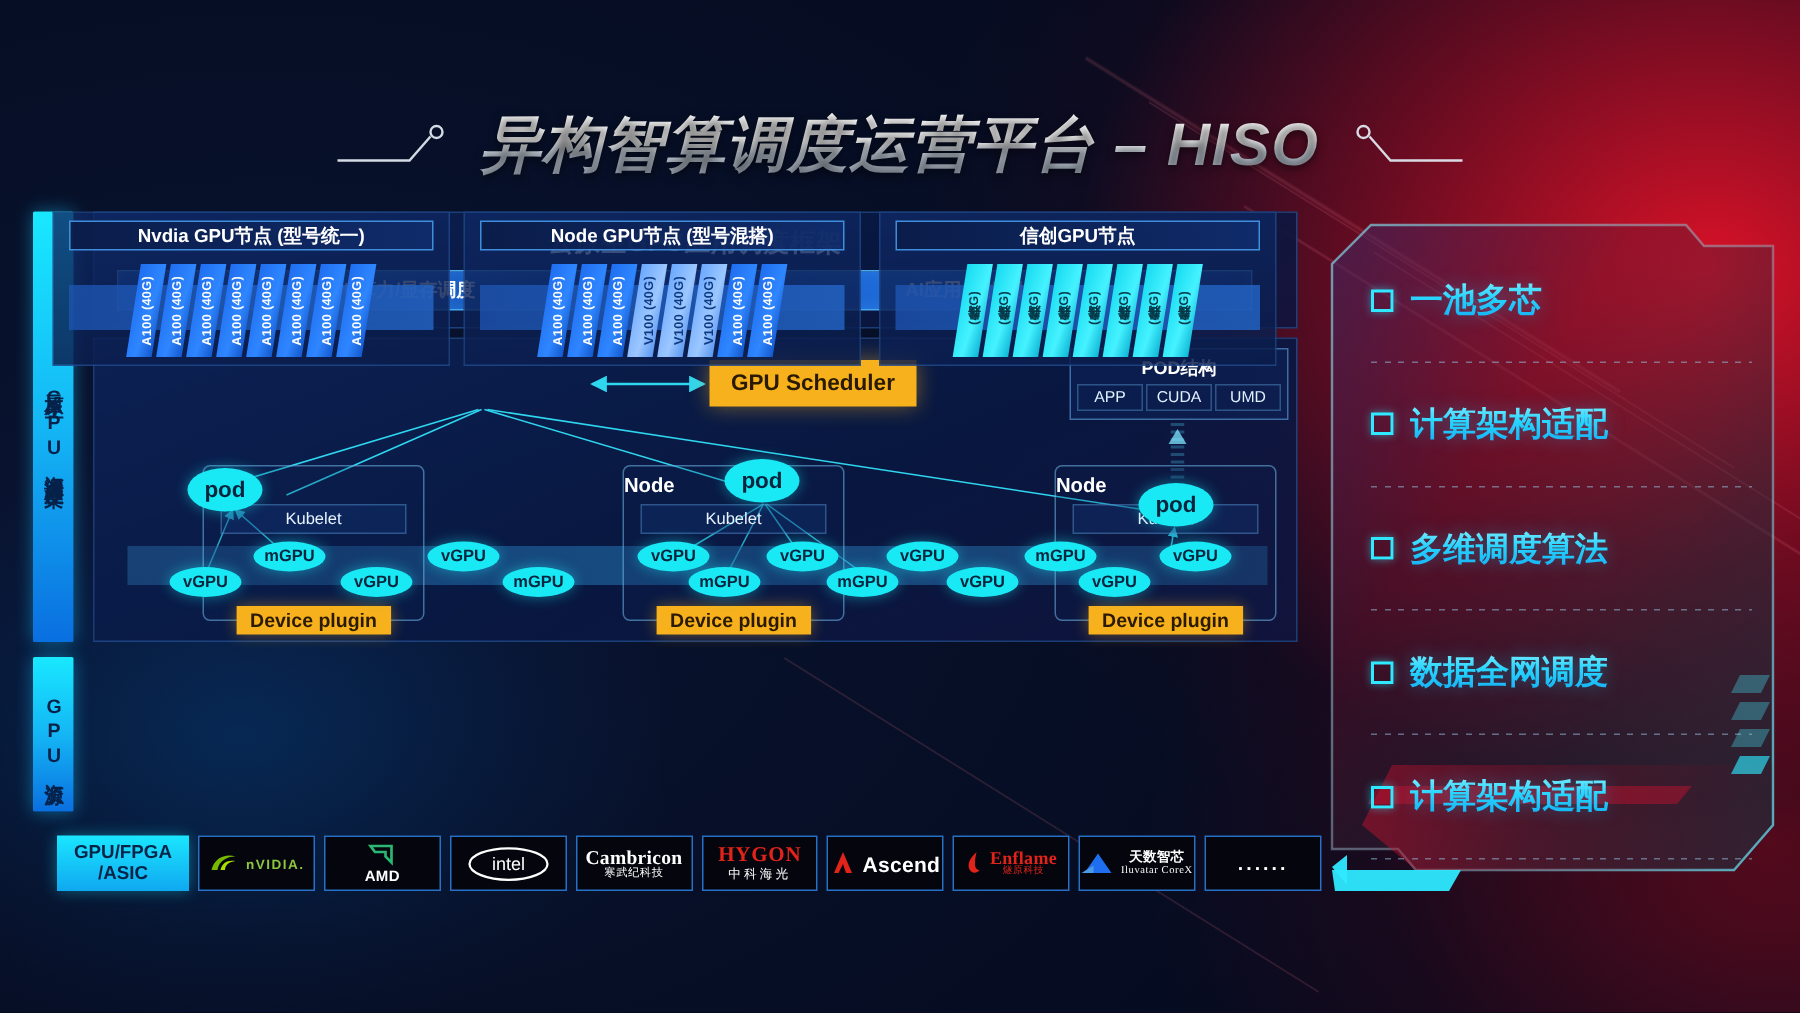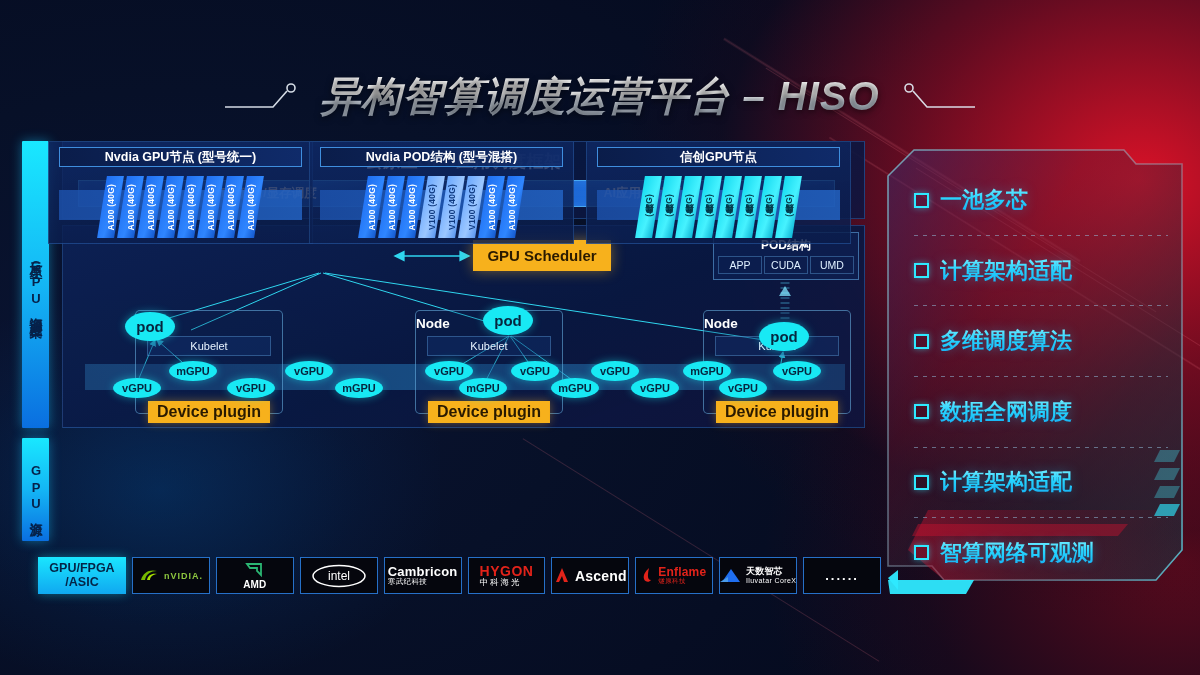--- a/index.html
+++ b/index.html
@@ -135,21 +135,21 @@
   .kubelet-bar {
     margin: 5px 11px 0; height: 20px;
     border: 1px solid rgba(110,180,240,0.35);
     background: rgba(20,54,120,0.35);
     color: #e7f3ff; font-size: 11px;
     display: flex; align-items: center; justify-content: center;
   }
   .device-plugin {
     position: absolute; left: 50%; transform: translateX(-50%); bottom: -10px;
     background: #f7b11c; color: #2a1a00;
-    font-size: 16px; font-weight: bold;
+    font-size: 13px; font-weight: bold;
     padding: 2px 9px; white-space: nowrap;
     box-shadow: 0 0 10px rgba(247,177,28,0.4);
   }
   .gpu-strip {
     position: absolute; left: 22px; width: 760px; height: 26px;
     background: linear-gradient(90deg, rgba(40,110,170,0.45), rgba(35,120,185,0.55), rgba(40,110,170,0.45));
   }
   #gpu-strip-a { top: 138px; }
 
   .pod-ellipse, .gpu-ellipse {
@@ -208,21 +208,21 @@
     display: flex; flex-direction: column; align-items: center; justify-content: center;
     text-align: center;
     box-shadow: 0 0 10px rgba(26,230,255,0.4);
   }
   .vendor-cell {
     flex: 1; background: #05060d;
     border: 1px solid #2670c8;
     display: flex; align-items: center; justify-content: center;
     overflow: hidden;
   }
-  .vendor-label { display: flex; flex-direction: column; align-items: flex-start; line-height: 1.05; }
+  .vendor-label { display: flex; flex-direction: column; align-items: center; line-height: 1.05; font-family: Liberation Serif, serif; }
   .vl-main { font-size: 13px; font-weight: bold; letter-spacing: .2px; white-space: nowrap; }
   .vl-sub  { font-size: 7.5px; letter-spacing: .4px; white-space: nowrap; }
   .logo-flex { display: flex; align-items: center; gap: 4px; }
 
   
   #feature-panel {
     position: absolute; left: 888px; top: 150px; width: 294px; height: 447px;
   }
   #fp-frame { position: absolute; inset: 0; }
   #fp-list {
@@ -358,21 +358,21 @@
       <div class="kubelet-bar">Kubelet</div>
       <div class="device-plugin">Device plugin</div>
     </div>
     <div class="pod-ellipse" style="left:696px; top:96px;">pod</div>
     <div class="gpu-ellipse" style="left:620px; top:135px;">mGPU</div>
     <div class="gpu-ellipse" style="left:656px; top:152px;">vGPU</div>
     <div class="gpu-ellipse" style="left:710px; top:135px;">vGPU</div>
   </div>
 
   <div id="panel-gpu">
-    <div class="gpu-group" style="left:26px;  width:265px;">
+    <div class="gpu-group" style="left:13px;  width:265px;">
       <div class="gpu-group-title">Nvdia GPU节点 (型号统一)</div>
       <div class="gpu-bar"></div>
       <div class="card-row">
         <div class="gpu-card card-a100">
             <span class="lbl">A100 (40G)</span>
           </div>
         <div class="gpu-card card-a100">
             <span class="lbl">A100 (40G)</span>
           </div>
         <div class="gpu-card card-a100">
@@ -390,21 +390,21 @@
         <div class="gpu-card card-a100">
             <span class="lbl">A100 (40G)</span>
           </div>
         <div class="gpu-card card-a100">
             <span class="lbl">A100 (40G)</span>
           </div>
       </div>
     </div>
 
     <div class="gpu-group" style="left:287px; width:265px;">
-      <div class="gpu-group-title">Nvdia POD结构 (型号混搭)</div>
+      <div class="gpu-group-title">Node GPU节点 (型号混搭)</div>
       <div class="gpu-bar"></div>
       <div class="card-row">
         <div class="gpu-card card-a100">
             <span class="lbl">A100 (40G)</span>
           </div>
         <div class="gpu-card card-a100">
             <span class="lbl">A100 (40G)</span>
           </div>
         <div class="gpu-card card-a100">
             <span class="lbl">A100 (40G)</span>
@@ -598,18 +598,14 @@
     <div class="fp-item">
       <span class="fp-box"></span>
       <span class="fp-label">数据全网调度</span>
     </div>
     <div class="fp-sep"></div>
     <div class="fp-item">
       <span class="fp-box"></span>
       <span class="fp-label">计算架构适配</span>
     </div>
     <div class="fp-sep"></div>
-    <div class="fp-item">
-      <span class="fp-box"></span>
-      <span class="fp-label">智算网络可观测</span>
-    </div>
   </div>
 </div>
 
 </body></html>

